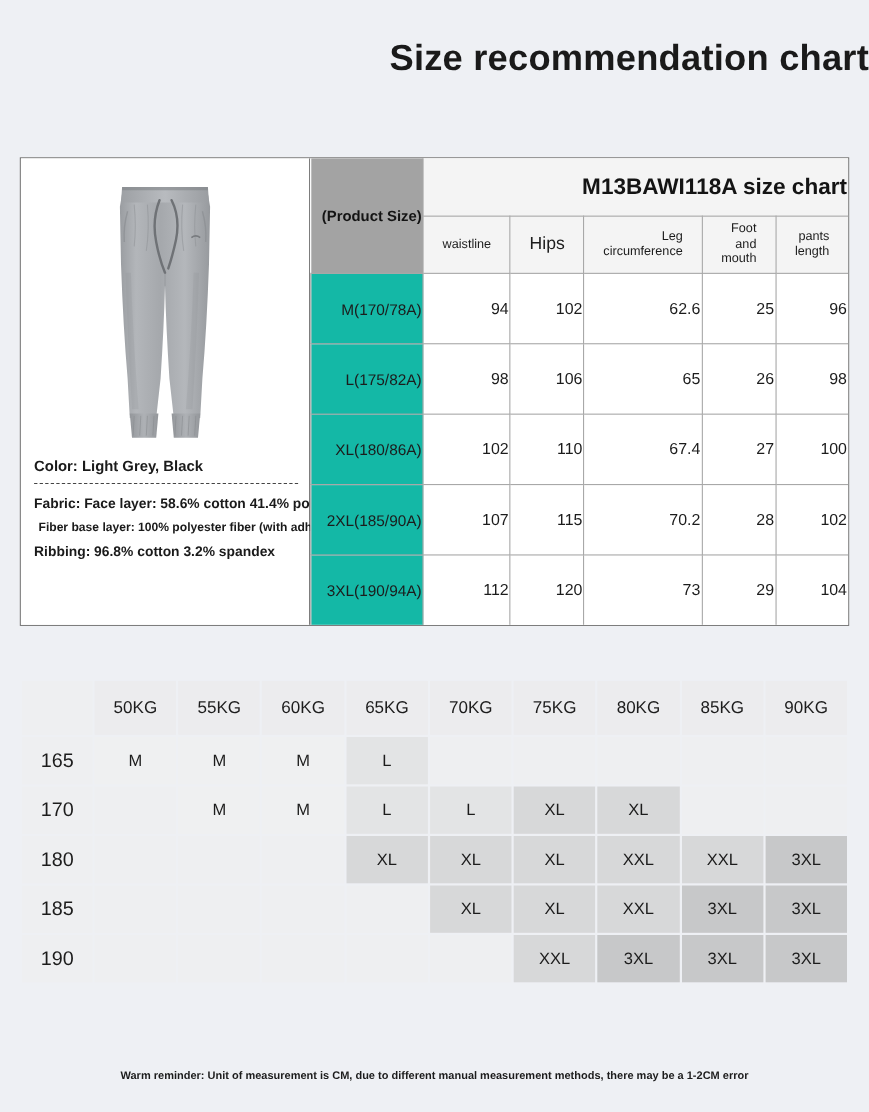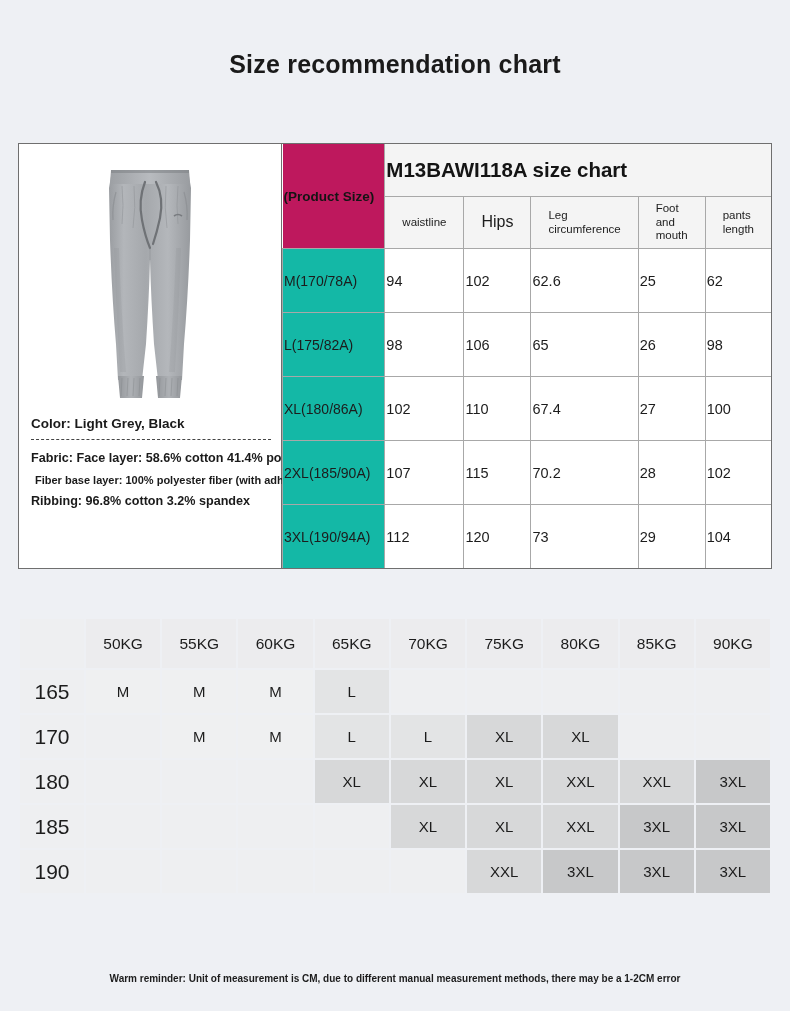--- a/index.html
+++ b/index.html
@@ -11,26 +11,26 @@
     height: 1011px;
     background: #eef0f4;
     font-family: "Liberation Sans", sans-serif;
     color: #1c1c1c;
     overflow: hidden;
     position: relative;
   }
 
   
   .page-title {
-    text-align: center;
-    font-size: 25px;
+    text-align: right;
+    font-size: 33px;
     font-weight: 700;
     letter-spacing: 0.2px;
     color: #1a1a1a;
-    padding-top: 52px;
+    padding-top: 36px;
     line-height: 1;
   }
 
   
   .spec-wrap {
     position: absolute;
     left: 18px;
     top: 143px;
     width: 754px;
     border: 1px solid #6f6f6f;
@@ -86,27 +86,27 @@
 
   
   .spec-table {
     flex: 1;
     border-collapse: collapse;
     table-layout: fixed;
     background: #fff;
   }
   .spec-table td, .spec-table th {
     border: 1px solid #a8a8a8;
-    text-align: left;
+    text-align: right;
     vertical-align: middle;
     font-weight: 400;
     color: #1c1c1c;
   }
   .spec-table .product-size-cell {
-    background: #be185d;
+    background: #a3a3a3;
     color: #141414;
     font-size: 13.5px;
     font-weight: 700;
     width: 102px;
     border-left: none;
     border-top: none;
     margin-left: 26px;
   }
   .spec-table .chart-title-cell {
     background: #f4f4f4;
@@ -160,21 +160,21 @@
   }
   .matrix .corner { background: #eeeff1; width: 62px; }
   .matrix .kg-head {
     background: #ececee;
     font-size: 15.5px;
     font-weight: 400;
     height: 47px;
   }
   .matrix .row-head {
     background: #eeeff1;
-    font-size: 21px;
+    font-size: 18px;
   }
   .matrix td.lv0 { background: #eeeff1; }
   .matrix td.lv1 { background: #eff0f1; }
   .matrix td.lv2 { background: #e3e4e5; }
   .matrix td.lv3 { background: #d7d8d9; }
   .matrix td.lv4 { background: #c7c8c9; }
 
   
   .footer-note {
     position: absolute;
@@ -288,21 +288,21 @@
           <td class="col-head">Leg circumference</td>
           <td class="col-head">Foot and mouth</td>
           <td class="col-head">pants length</td>
         </tr>
         <tr>
           <td class="size-label">M(170/78A)</td>
           <td class="val">94</td>
           <td class="val">102</td>
           <td class="val">62.6</td>
           <td class="val">25</td>
-          <td class="val">62</td>
+          <td class="val">96</td>
         </tr>
         <tr>
           <td class="size-label">L(175/82A)</td>
           <td class="val">98</td>
           <td class="val">106</td>
           <td class="val">65</td>
           <td class="val">26</td>
           <td class="val">98</td>
         </tr>
         <tr>

